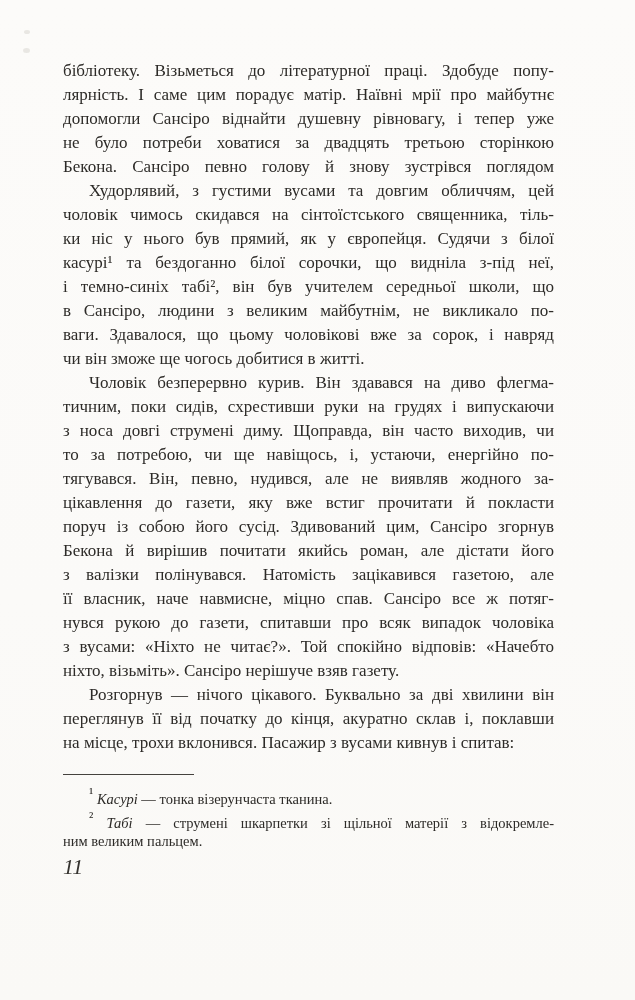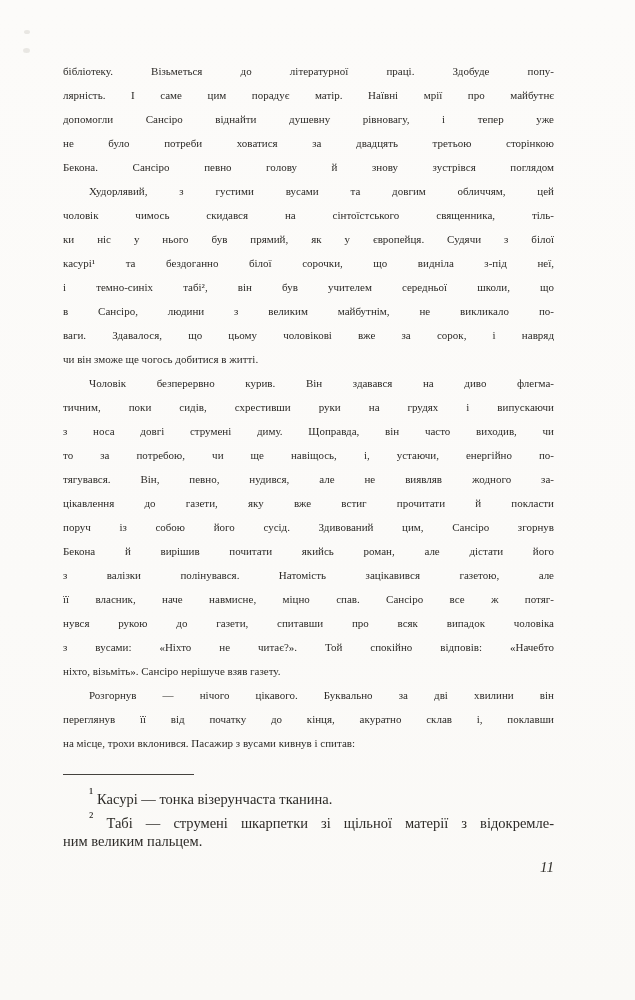--- a/index.html
+++ b/index.html
@@ -23,21 +23,21 @@
   .text-block {
     position: absolute;
     left: 63px;
     top: 59px;
     width: 491px;
   }
   .paragraph { margin: 0; padding: 0; }
   .line {
     height: 24px;
     line-height: 24px;
-    font-size: 11px;
+    font-size: 17px;
     white-space: nowrap;
     text-align: justify;
     text-align-last: justify;
     overflow: visible;
   }
   .line.last {
     text-align: left;
     text-align-last: left;
   }
   .line.indent { text-indent: 26px; }
@@ -46,29 +46,29 @@
     height: 0;
     border-top: 1.6px solid #45423e;
     margin-top: 19px;
     margin-bottom: 6px;
   }
   .footnotes .line {
     font-size: 14.5px;
     height: 24px;
     line-height: 24px;
   }
-  .fn-term { }
+  .fn-term { font-style: italic; }
   .fn-marker {
     font-size: 14.5px;
   }
   .page-number {
     margin-top: 3px;
-    text-align: right;
+    text-align: left;
     font-style: italic;
-    font-size: 15px;
+    font-size: 22px;
     line-height: 22px;
     color: #35332f;
   }
   
   .speck { position: absolute; background: #d9d7d2; border-radius: 50%; opacity: .55; }
   .speck.s1 { left: 24px; top: 30px; width: 6px; height: 4px; }
   .speck.s2 { left: 23px; top: 48px; width: 7px; height: 5px; }
 </style>
 </head>
 <body>

